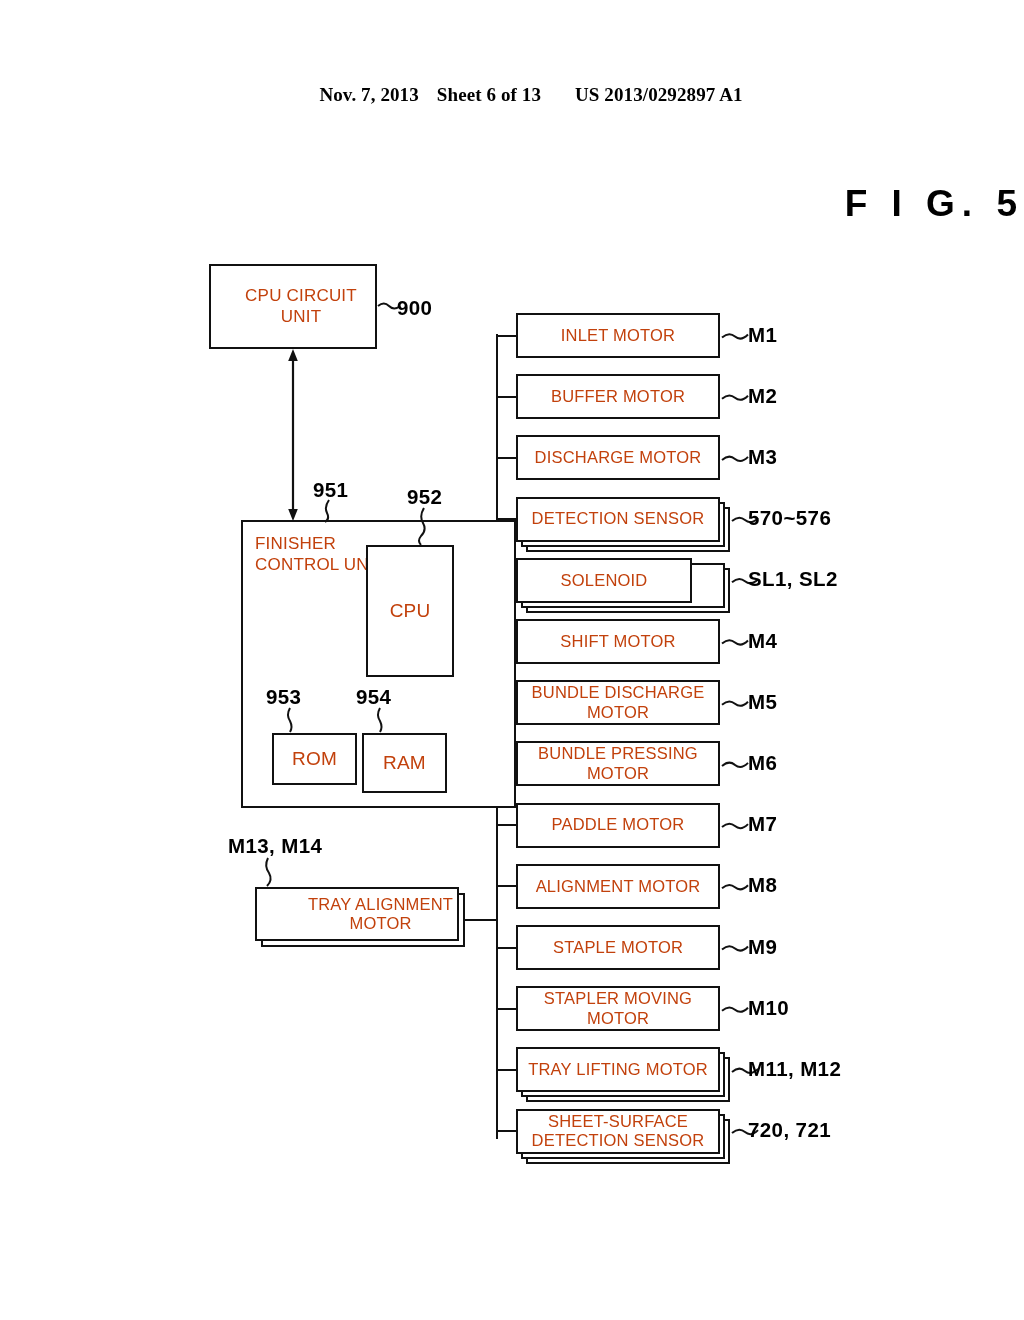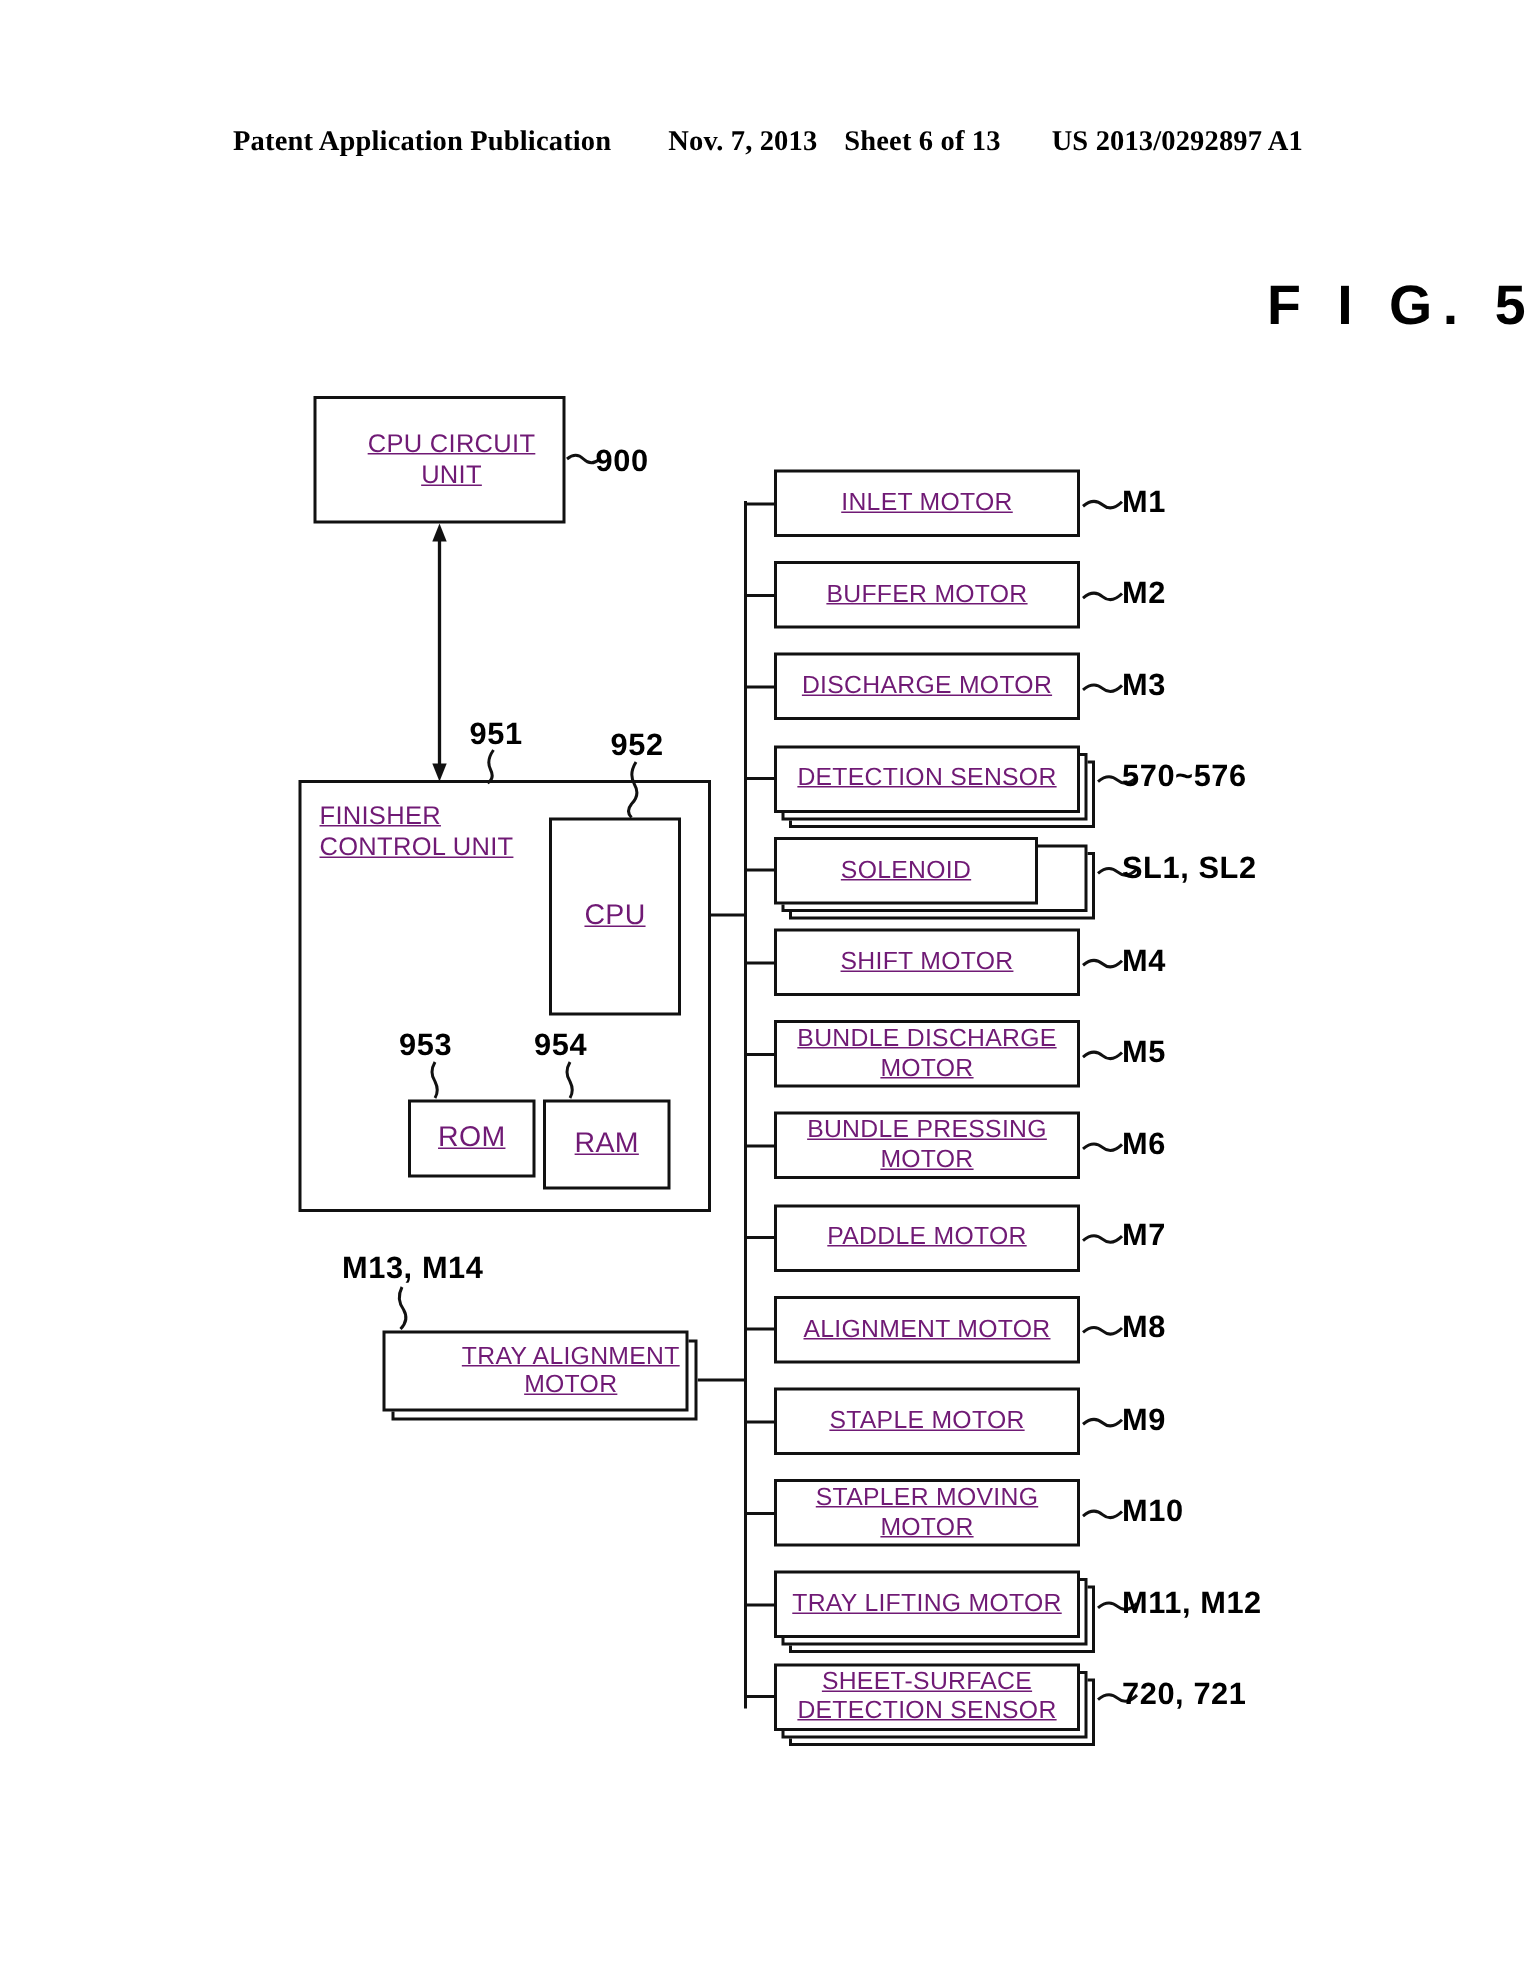--- a/index.html
+++ b/index.html
@@ -57,23 +57,22 @@
     box-sizing: border-box;
     border: 2.4px solid #111;
     background: #ffffff;
     display: flex;
     align-items: center;
     justify-content: center;
     text-align: center;
     font-size: 16.5px;
     line-height: 1.18;
     letter-spacing: 0.2px;
-    color: #701a75;
+    color: #c2410c;
     z-index: 3;
-    text-decoration: underline;
   }
 
   
   .stack-shadow {
     position: absolute;
     box-sizing: border-box;
     border: 2.4px solid #111;
     background: #ffffff;
     z-index: 2;
   }
@@ -84,20 +83,21 @@
     justify-content: flex-start;
     padding-left: 16px;
   }
   #finisher-control-unit {
     align-items: flex-start;
     justify-content: flex-start;
     font-size: 17px;
     line-height: 1.25;
     padding: 11px 0 0 12px;
     text-align: left;
+    margin-left: 42px;
   }
 
   
   .ref-label {
     position: absolute;
     font-family: "Liberation Sans", sans-serif;
     font-weight: bold;
     font-size: 20.5px;
     letter-spacing: 0.4px;
     white-space: nowrap;
@@ -126,21 +126,20 @@
     width: 1024px;
     height: 1320px;
     z-index: 5;
     pointer-events: none;
   }
 </style>
 </head>
 <body>
 
 <div id="page-header">
-  <span class="hdr-seg">Patent Application Publication</span>
   <span class="gap-wide"></span>
   <span class="hdr-seg">Nov. 7, 2013</span>
   <span class="gap-mid"></span>
   <span class="hdr-seg">Sheet 6 of 13</span>
   <span class="gap-big"></span>
   <span class="hdr-seg">US 2013/0292897 A1</span>
 </div>
 
 <div id="fig-title">F I G.  5</div>
 

